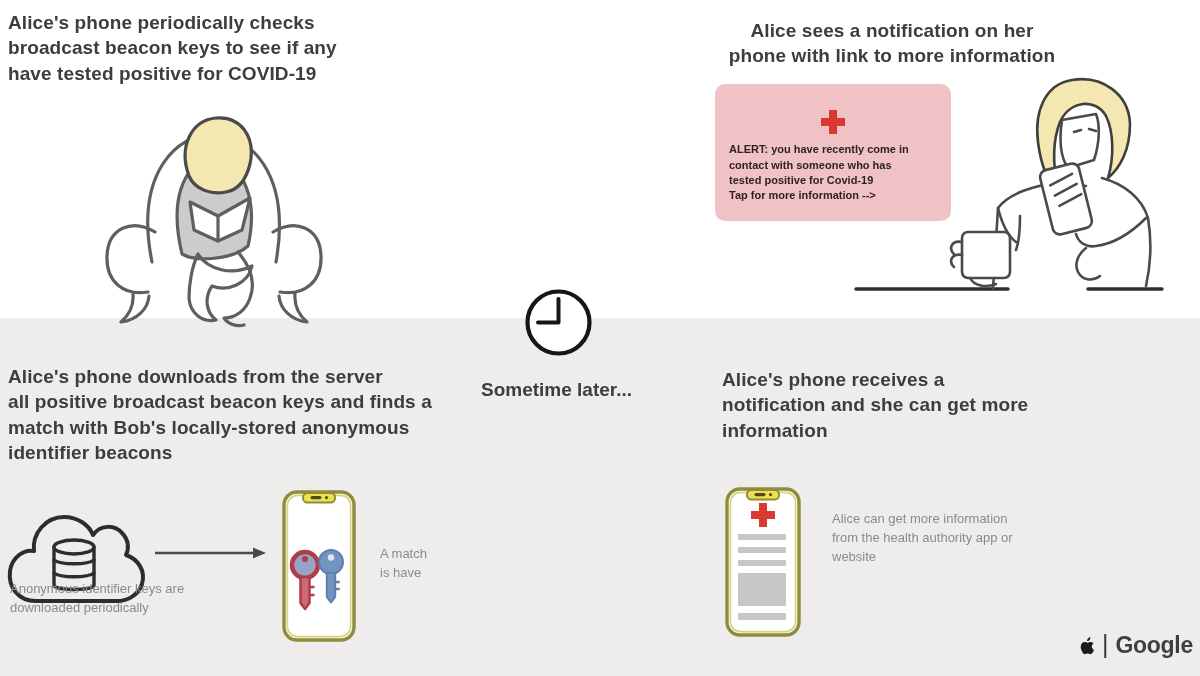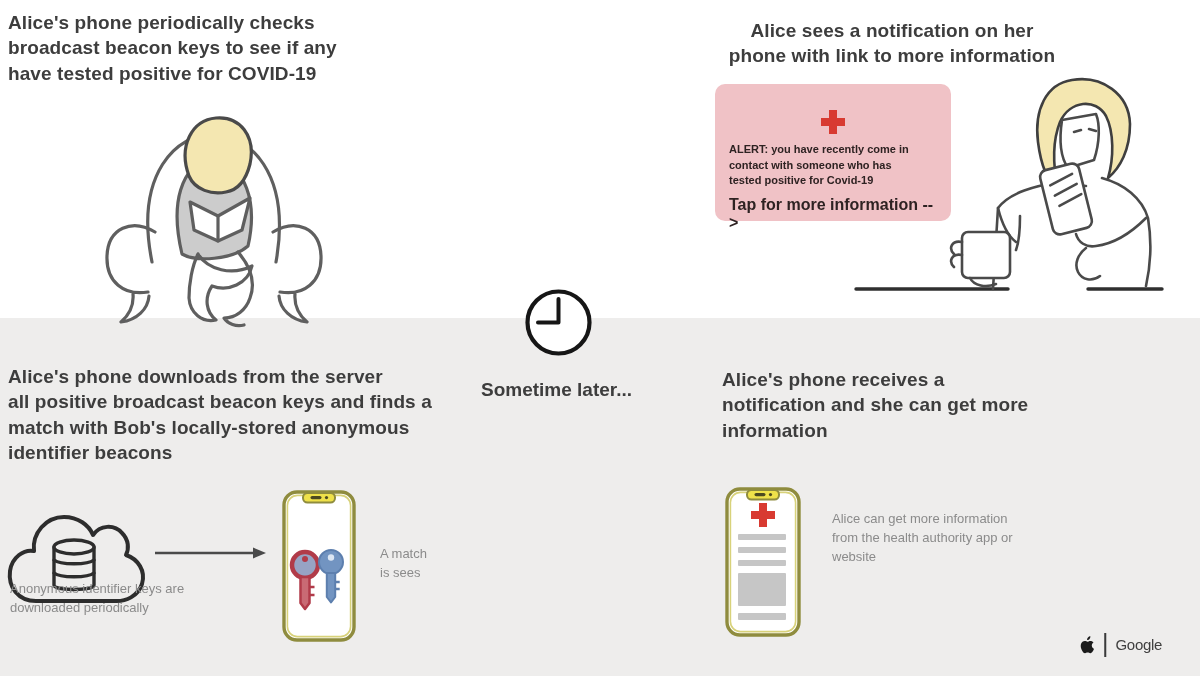--- a/index.html
+++ b/index.html
@@ -25,29 +25,29 @@
   .alert-card {
     position:absolute; left:715px; top:84px; width:236px; height:137px;
     background:#f0c2c6; border-radius:10px; padding-top:25px;
   }
   .alert-card svg { display:block; margin:0 auto; }
   .alert-body {
     font-size:11px; font-weight:700; color:#2e2222; line-height:1.42;
     padding:0 14px; margin-top:7px;
   }
   .alert-cta {
-    font-size:16px; font-weight:700; color:#2e2222;
-    padding:0 14px; margin-top:7px;
+    font-size:11px; font-weight:700; color:#2e2222;
+    padding:0 14px; margin-top:0;
   }
   .divider-label { position:absolute; left:481px; top:379px; font-weight:700; font-size:19px; color:#3d3d3d; }
   .footer {
     position:absolute; left:1078px; top:632px; display:flex; align-items:center; gap:7px;
   }
   .brand-bar { font-size:25px; font-weight:300; color:#3a3a3a; line-height:1; transform:translateY(-1px); }
-  .google-wordmark { font-size:15px; font-weight:400; color:#3f3f3f; letter-spacing:-0.3px; }
+  .google-wordmark { font-size:23px; font-weight:700; color:#3f3f3f; letter-spacing:-0.3px; }
 </style>
 </head>
 <body>
 
 <div class="canvas">
 
   <div class="lower-band"></div>
 
   <div class="heading pre" style="left:8px; top:10px; width:430px;">Alice's phone periodically checks
 broadcast beacon keys to see if any
@@ -146,21 +146,21 @@
       <path d="M28.5 98 h5 M28.5 106 h5" stroke="#b13b49" stroke-width="2.5"></path>
     </g>
     <g>
       <circle cx="50" cy="73" r="12" fill="#7294c1" stroke="#5d7fae" stroke-width="2"></circle>
       <circle cx="50" cy="68.5" r="3.2" fill="#dce6f3"></circle>
       <path d="M45.8 84 h8.4 v24 l-4.2 5.5 l-4.2 -5.5 z" fill="#7294c1" stroke="#5d7fae" stroke-width="2" stroke-linejoin="round"></path>
       <path d="M54.2 93 h4.5 M54.2 100 h4.5" stroke="#5d7fae" stroke-width="2.5"></path>
     </g>
   </svg>
   <div class="caption pre" style="left:380px; top:545px; width:80px;">A match
-is sees</div>
+is have</div>
 
   <div class="heading pre" style="left:722px; top:367px; width:380px;">Alice's phone receives a
 notification and she can get more
 information</div>
 
   <svg class="abs" style="left:724px; top:486px;" width="78" height="152" viewBox="0 0 78 152">
     <rect x="3" y="3" width="72" height="146" rx="13" fill="#ffffff" stroke="#8f8c3e" stroke-width="3.4"></rect>
     <rect x="6.4" y="6.4" width="65.2" height="139.2" rx="10" fill="none" stroke="#d8d27a" stroke-width="1.6"></rect>
     <g>
       <rect x="23" y="4" width="32" height="9.5" rx="4.5" fill="#efe14a" stroke="#8f8c3e" stroke-width="2"></rect>

